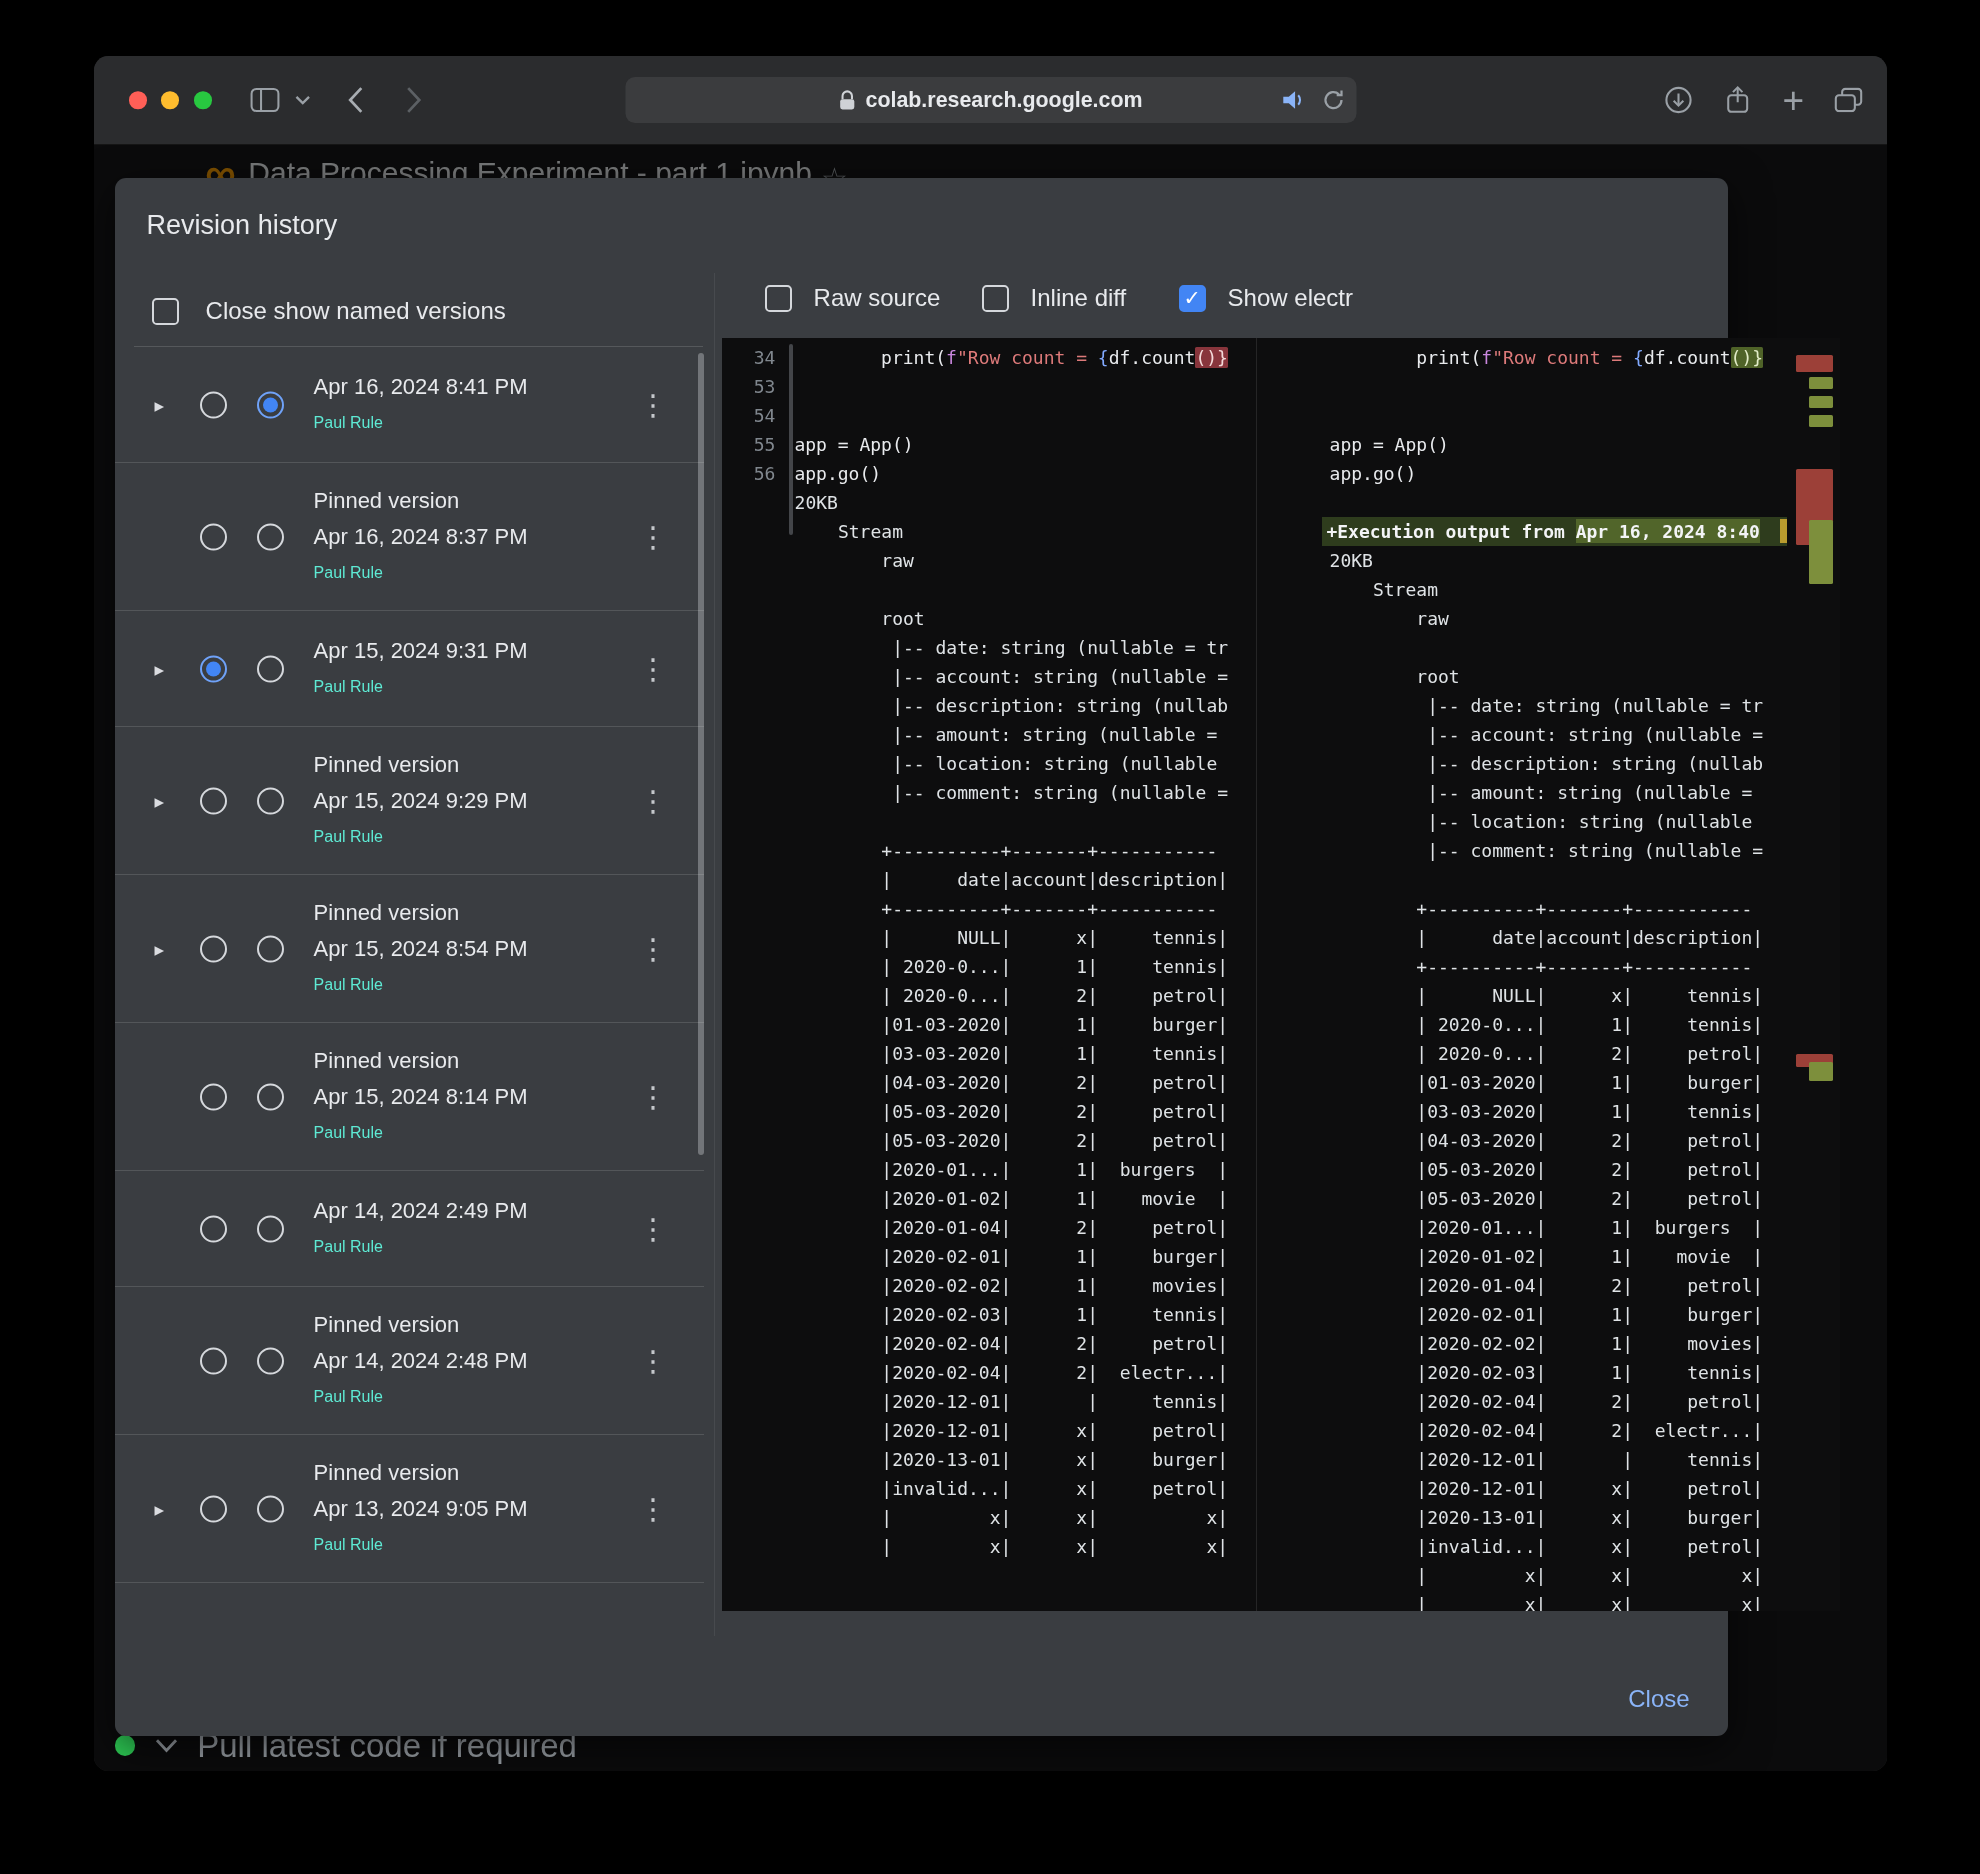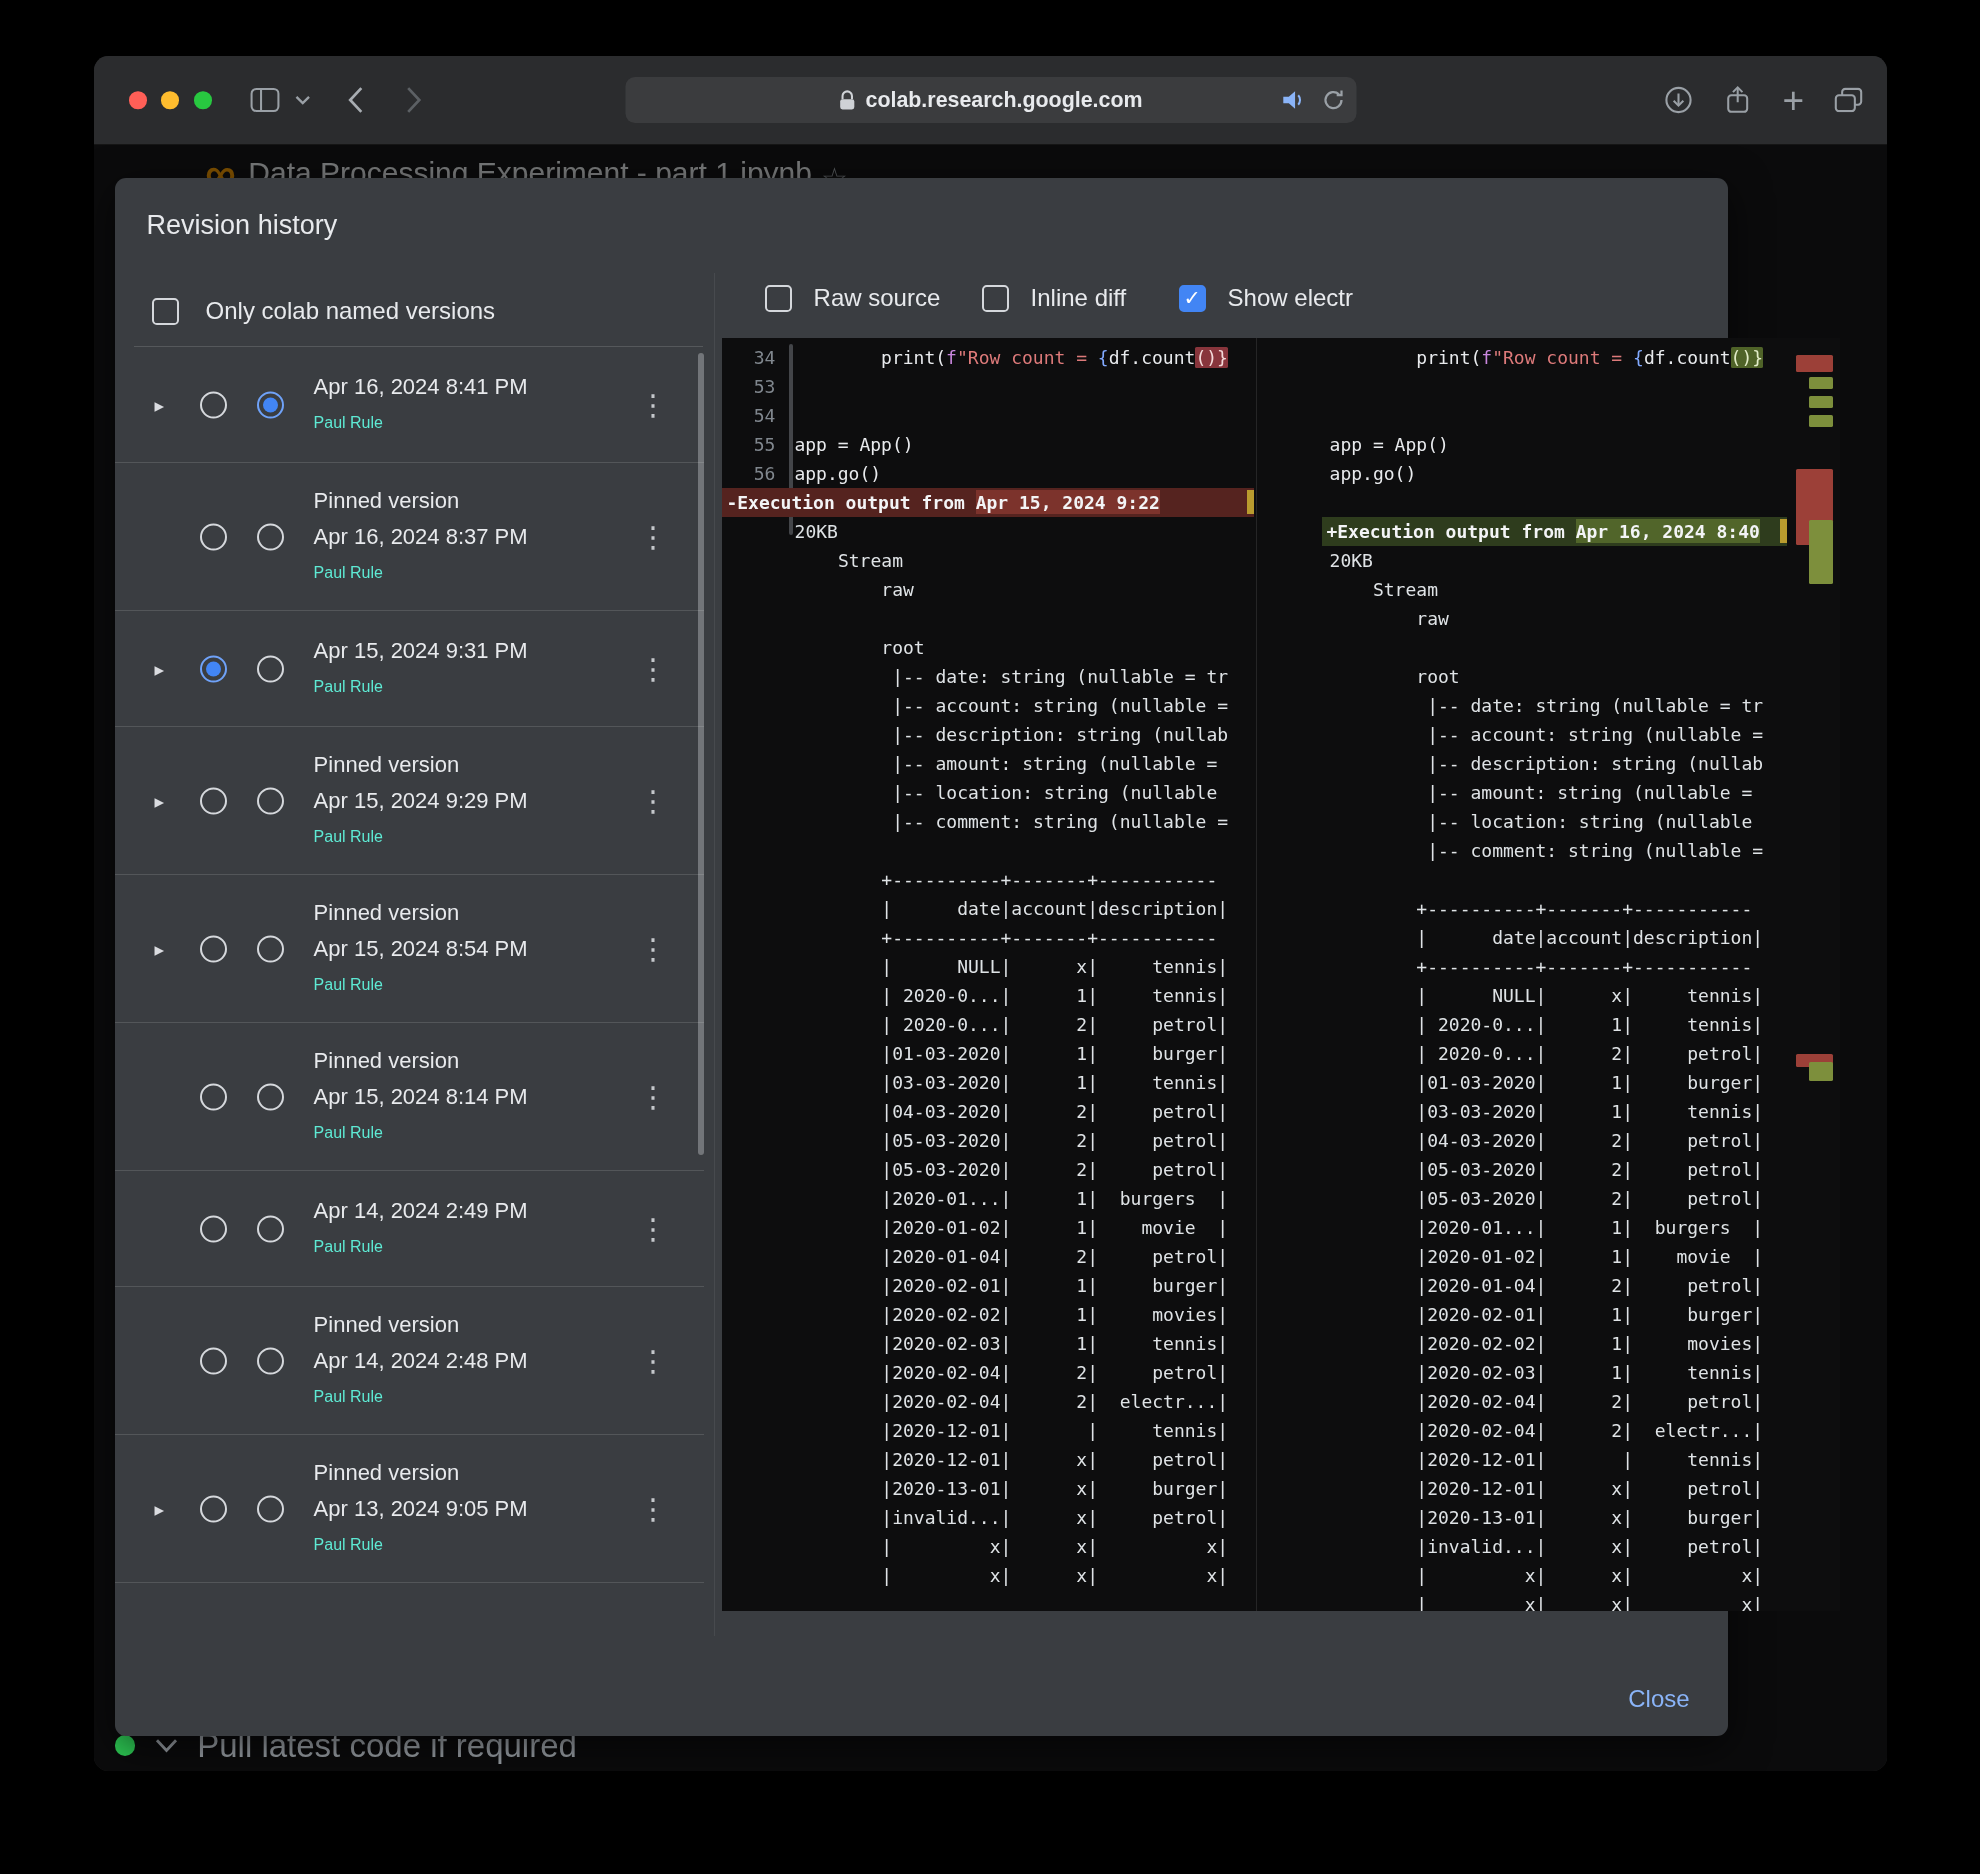--- a/index.html
+++ b/index.html
@@ -173,21 +173,21 @@
             </svg>
         </span>
         <span>Pull latest code if required</span>
       </div>
 
       <div class="modal">
         <div class="modal-title">Revision history</div>
 
         <div class="filter-row">
           <span class="cb"></span>
-          <span class="cb-label">Only colab named versions</span>
+          <span class="cb-label">Close show named versions</span>
         </div>
         <div class="list-topline"></div>
 
         <div class="rev-list" id="revList">
             <div class="rev-item h2">
               <span class="expander">▸</span>
               <span class="radio" style="left: 85px;"></span>
               <span class="radio sel" style="left: 142px;"></span>
               <div class="rev-text">
                 <div class="date">Apr 16, 2024 8:41 PM</div>
@@ -301,21 +301,20 @@
         </div>
 
         <div class="diff-area">
           <div class="pane pane-left" id="paneLeft">
               <div class="pane-scroll"></div>
               <div class="drow code"><span class="num">34</span><span class="cl-p">        print(</span><span class="cl-kw">f</span><span class="cl-str">"Row count = </span><span class="cl-br">{</span><span class="cl-p">df.count</span><span class="cl-chg">()}</span></div>
               <div class="drow code"><span class="num">53</span></div>
               <div class="drow code"><span class="num">54</span></div>
               <div class="drow code"><span class="num">55</span><span class="cl-p">app = App()</span></div>
               <div class="drow code"><span class="num">56</span><span class="cl-p">app.go()</span></div>
-              <div class="drow exec del"><span>-Execution output from </span><span class="hdate">Apr 15, 2024 9:22</span><span class="edge"></span></div>
               <div class="drow out">20KB</div>
               <div class="drow out">    Stream</div>
               <div class="drow out">        raw</div>
               <div class="drow out"></div>
               <div class="drow out">        root</div>
               <div class="drow out">         |-- date: string (nullable = tr</div>
               <div class="drow out">         |-- account: string (nullable =</div>
               <div class="drow out">         |-- description: string (nullab</div>
               <div class="drow out">         |-- amount: string (nullable =</div>
               <div class="drow out">         |-- location: string (nullable</div>

